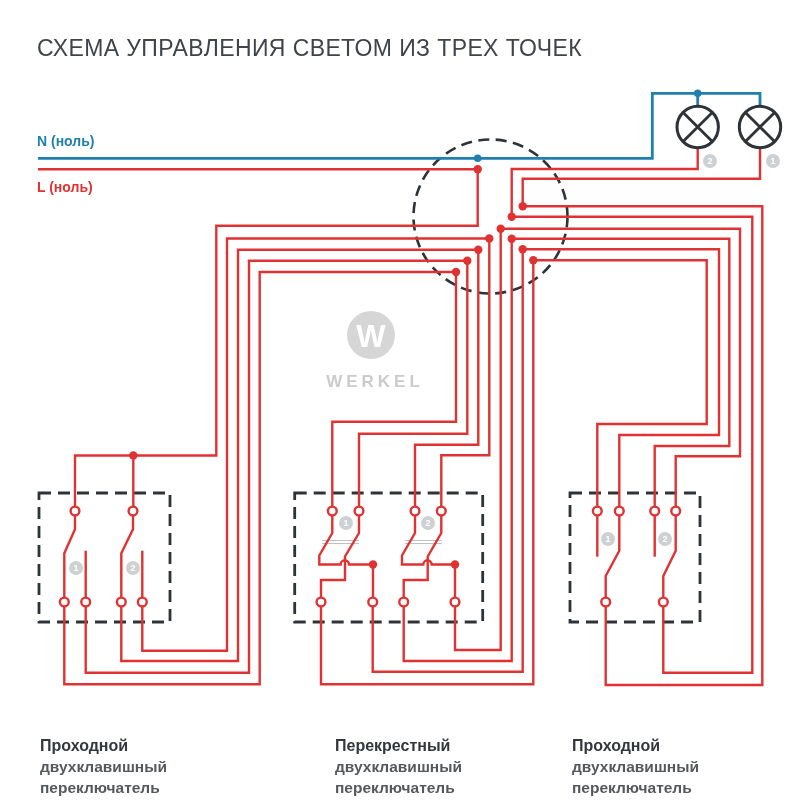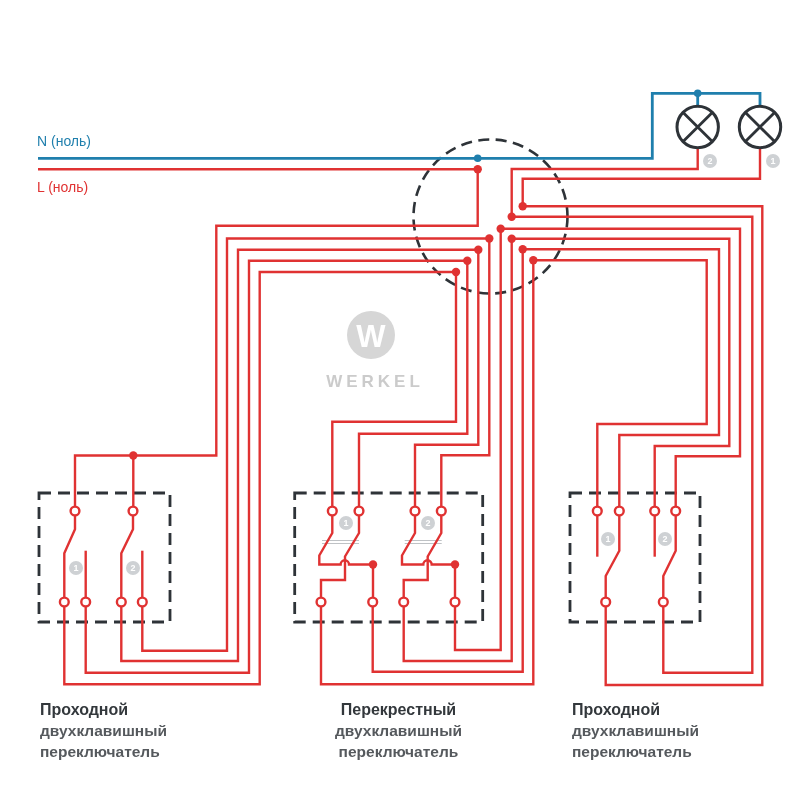--- a/index.html
+++ b/index.html
@@ -18,31 +18,31 @@
   #stage{
     position:relative;width:800px;height:800px;background:#ffffff;
     font-family:"Liberation Sans", sans-serif;overflow:hidden;
   }
   #wires-svg{position:absolute;left:0;top:0;}
   .page-title{
     position:absolute;left:37px;top:35px;
     font-size:23px;font-weight:500;letter-spacing:.4px;
     color:var(--title-color);white-space:nowrap;
   }
-  .legend-label{position:absolute;left:37px;font-size:14px;font-weight:400;white-space:nowrap;}
+  .legend-label{position:absolute;left:37px;font-size:14px;font-weight:700;white-space:nowrap;}
   .legend-n{top:133px;color:var(--wire-neutral);}
   .legend-l{top:179px;color:var(--wire-phase);}
   .badge{
     position:absolute;width:14px;height:14px;border-radius:50%;
     background:var(--badge-bg);color:var(--badge-text);
     font-size:9px;line-height:14px;font-weight:bold;text-align:center;
     user-select:none;
   }
   .sw-label{
-    position:absolute;top:699px;font-size:15.5px;line-height:21px;
+    position:absolute;top:735px;font-size:15.5px;line-height:21px;
     color:var(--label-gray);
   }
   .sw-label .bold-line{display:block;font-weight:bold;color:var(--label-dark);font-size:16px;}
   .sw-label span{display:block;font-weight:bold;}
   
   .w-red{stroke:var(--wire-phase);stroke-width:2.4;fill:none;}
   .w-blue{stroke:var(--wire-neutral);stroke-width:2.8;fill:none;}
   .dash-box{stroke:var(--outline);stroke-width:2.8;fill:none;stroke-dasharray:12 7;}
   .dash-circle{stroke:var(--outline);stroke-width:2.6;fill:none;stroke-dasharray:11 6.5;}
   .lamp-shape{stroke:var(--outline);stroke-width:3;fill:#ffffff;}
@@ -165,40 +165,41 @@
       <path class="w-red" d="M675.7,515.3 V550.7 L663.3,576 V597.7"></path>
       <circle class="term" cx="597.3" cy="511" r="4.4"></circle>
       <circle class="term" cx="619.3" cy="511" r="4.4"></circle>
       <circle class="term" cx="654.7" cy="511" r="4.4"></circle>
       <circle class="term" cx="675.7" cy="511" r="4.4"></circle>
       <circle class="term" cx="605.7" cy="602" r="4.4"></circle>
       <circle class="term" cx="663.3" cy="602" r="4.4"></circle>
     </g>
   </svg>
 
+  <div class="page-title">СХЕМА УПРАВЛЕНИЯ СВЕТОМ ИЗ ТРЕХ ТОЧЕК</div>
 
   <div class="legend-label legend-n">N (ноль)</div>
   <div class="legend-label legend-l">L (ноль)</div>
 
   <div class="badge" style="left:703px;top:154px;">2</div>
   <div class="badge" style="left:766px;top:154px;">1</div>
 
   <div class="badge" style="left:69px;top:561px;">1</div>
   <div class="badge" style="left:126px;top:561px;">2</div>
   <div class="badge" style="left:339px;top:516px;">1</div>
   <div class="badge" style="left:421px;top:516px;">2</div>
   <div class="badge" style="left:601px;top:532px;">1</div>
   <div class="badge" style="left:658px;top:532px;">2</div>
 
   <div class="sw-label" style="left:40px;">
     <span class="bold-line">Проходной</span>
     <span>двухклавишный</span>
     <span>переключатель</span>
   </div>
-  <div class="sw-label" style="left:335px;text-align:center;">
+  <div class="sw-label" style="left:335px;">
     <span class="bold-line">Перекрестный</span>
     <span>двухклавишный</span>
     <span>переключатель</span>
   </div>
   <div class="sw-label" style="left:572px;">
     <span class="bold-line">Проходной</span>
     <span>двухклавишный</span>
     <span>переключатель</span>
   </div>
 

